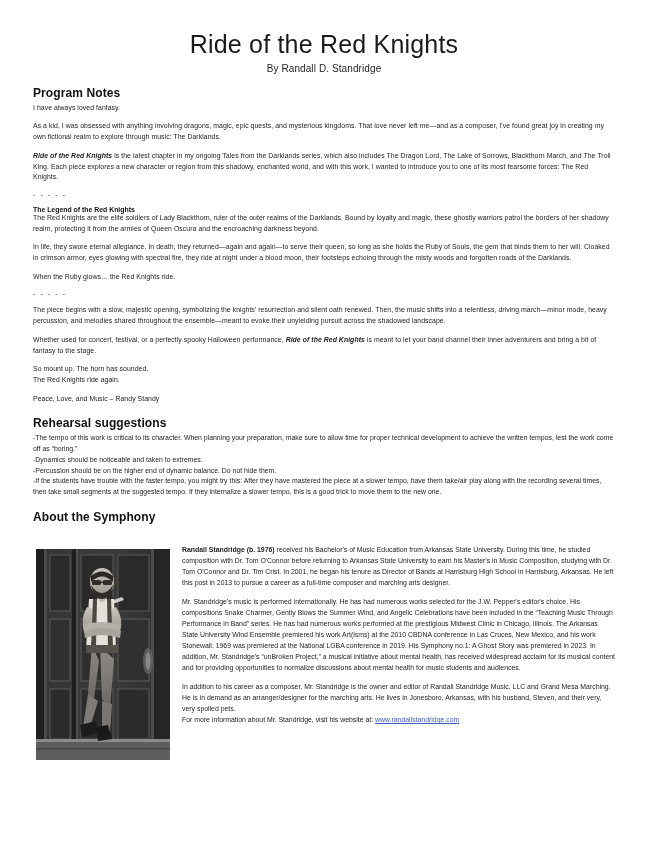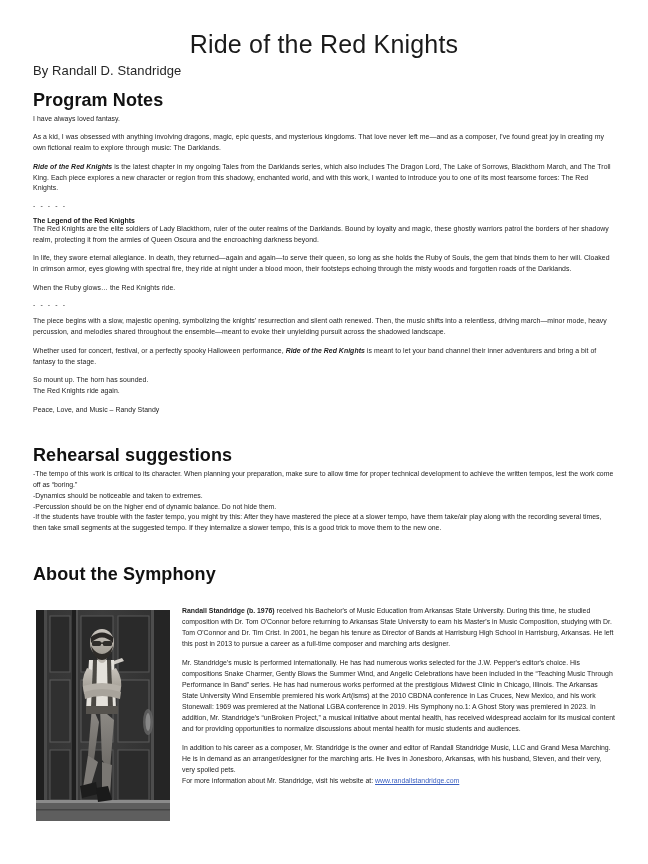--- a/index.html
+++ b/index.html
@@ -32,35 +32,35 @@
     text-align: center;
     font-size: 25px;
     font-weight: 400;
     letter-spacing: 0.2px;
     margin: 0;
     padding-top: 30px;
     line-height: 1.15;
     color: #1a1a1a;
   }
   .doc-byline {
-    text-align: left;
-    font-size: 13px;
+    text-align: center;
+    font-size: 10px;
     margin: 4px 0 0 0;
     color: #262626;
     letter-spacing: 0.1px;
   }
   .section-head {
-    font-size: 18px;
+    font-size: 12px;
     font-weight: bold;
     margin: 12px 0 3px 0;
     letter-spacing: 0.1px;
     color: #111;
   }
   .section-head.tight {
-    margin-top: 30px;
+    margin-top: 12px;
   }
   p.body {
     font-size: 6.9px;
     line-height: 1.55;
     margin: 0 0 8px 0;
     text-align: left;
     color: #1c1c1c;
     letter-spacing: 0.05px;
   }
   p.body.nogap {

